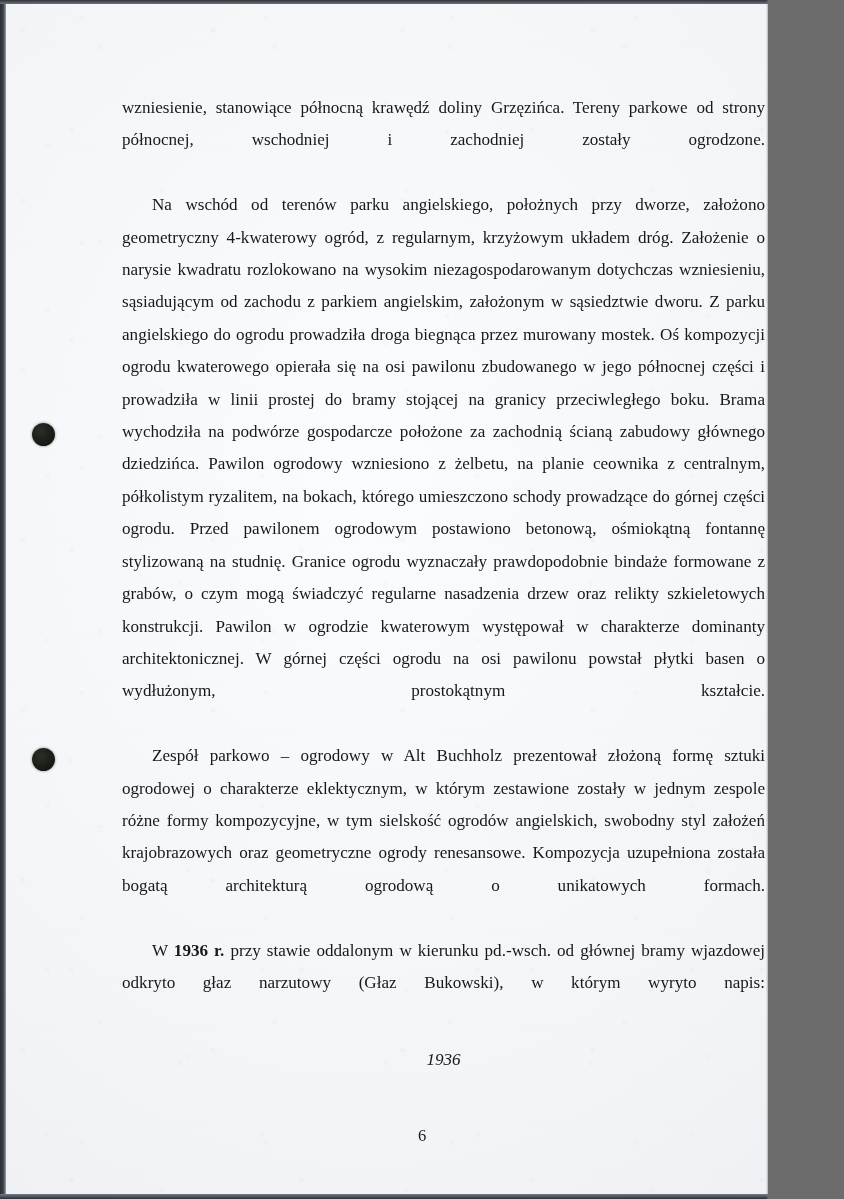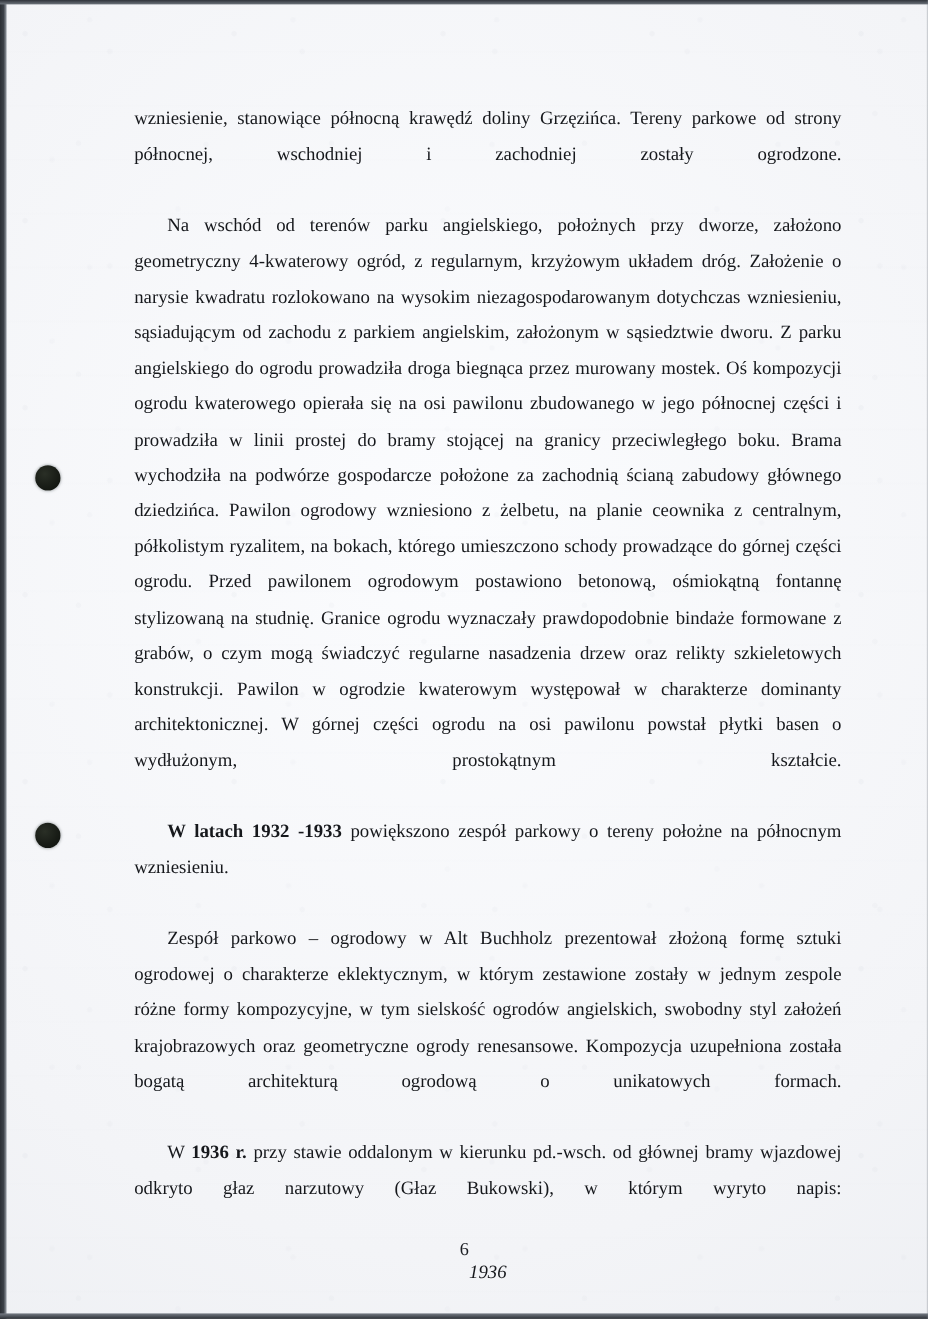--- a/index.html
+++ b/index.html
@@ -4,21 +4,21 @@
 <title>Scanned page 6</title>
 <style>
   html, body {
     margin: 0;
     padding: 0;
     background: #6c6c6c;
   }
 
   .page {
     position: relative;
-    width: 844px;
+    width: 768px;
     height: 1199px;
     overflow: hidden;
     background: #f4f5f7;
     font-family: "Liberation Serif", "DejaVu Serif", serif;
     color: #16181c;
     box-sizing: border-box;
   }
 
   
   .paper-tint {
@@ -172,21 +172,20 @@
 
   <div class="hole hole-1"></div>
   <div class="hole hole-2"></div>
 
   <div class="content">
 
     <p class="para no-indent"><span>wzniesienie, stanowiące północną krawędź doliny Grzęzińca. Tereny parkowe od strony północnej, wschodniej i zachodniej zostały ogrodzone.</span></p>
 
     <p class="para"><span>Na wschód od terenów parku angielskiego, położnych przy dworze, założono geometryczny 4-kwaterowy ogród, z regularnym, krzyżowym układem dróg. Założenie o narysie kwadratu rozlokowano na wysokim niezagospodarowanym dotychczas wzniesieniu, sąsiadującym od zachodu z parkiem angielskim, założonym w sąsiedztwie dworu. Z parku angielskiego do ogrodu prowadziła droga biegnąca przez murowany mostek. Oś kompozycji ogrodu kwaterowego opierała się na osi pawilonu zbudowanego w jego północnej części i prowadziła w linii prostej do bramy stojącej na granicy przeciwległego boku. Brama wychodziła na podwórze gospodarcze położone za zachodnią ścianą zabudowy głównego dziedzińca. Pawilon ogrodowy wzniesiono z żelbetu, na planie ceownika z centralnym, półkolistym ryzalitem, na bokach, którego umieszczono schody prowadzące do górnej części ogrodu. Przed pawilonem ogrodowym postawiono betonową, ośmiokątną fontannę stylizowaną na studnię. Granice ogrodu wyznaczały prawdopodobnie bindaże formowane z grabów, o czym mogą świadczyć regularne nasadzenia drzew oraz relikty szkieletowych konstrukcji. Pawilon w ogrodzie kwaterowym występował w charakterze dominanty architektonicznej. W górnej części ogrodu na osi pawilonu powstał płytki basen o wydłużonym, prostokątnym kształcie.</span></p>
 
-    <p class="para"><b class="bold">W latach 1932 -1933</b><span> powiększono zespół parkowy o tereny położne na północnym wzniesieniu.</span></p>
 
     <p class="para"><span>Zespół parkowo – ogrodowy w Alt Buchholz prezentował złożoną formę sztuki ogrodowej o charakterze eklektycznym, w którym zestawione zostały w jednym zespole różne formy kompozycyjne, w tym sielskość ogrodów angielskich, swobodny styl założeń krajobrazowych oraz geometryczne ogrody renesansowe. Kompozycja uzupełniona została bogatą architekturą ogrodową o unikatowych formach.</span></p>
 
     <p class="para"><span>W </span><b class="bold">1936 r.</b><span> przy stawie oddalonym w kierunku pd.-wsch. od głównej bramy wjazdowej odkryto głaz narzutowy (Głaz Bukowski), w którym wyryto napis:</span></p>
 
     <div class="centered-block">
       <span class="centered-line">1936</span>
 
     </div>
 

